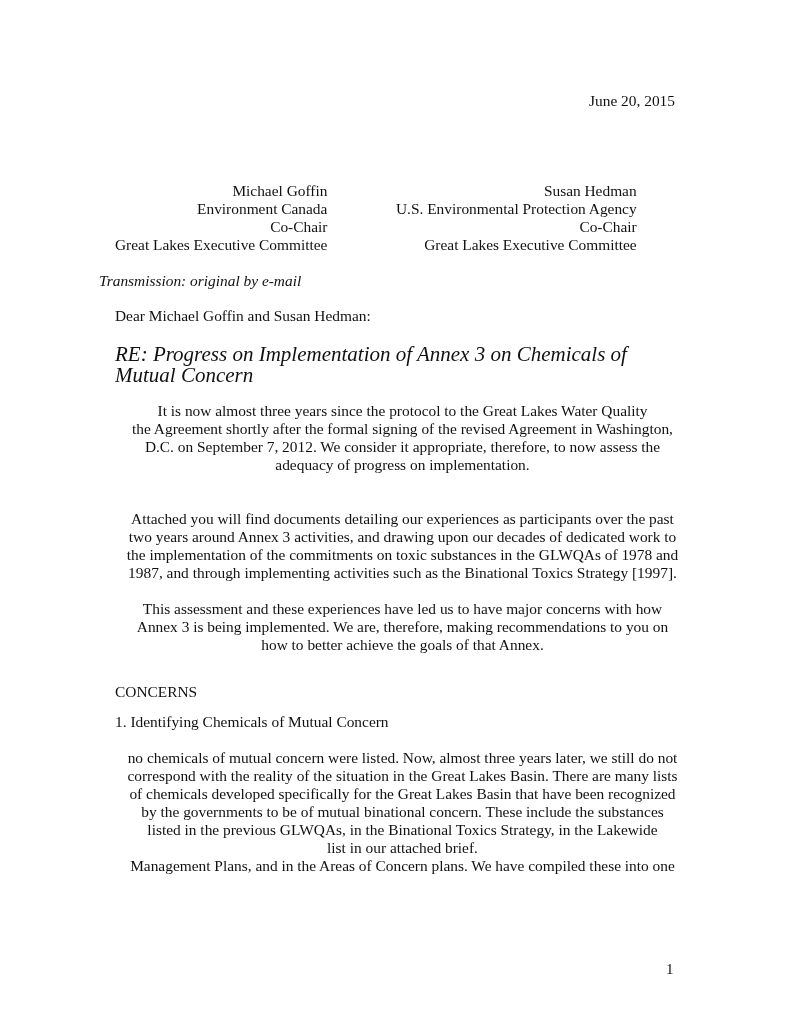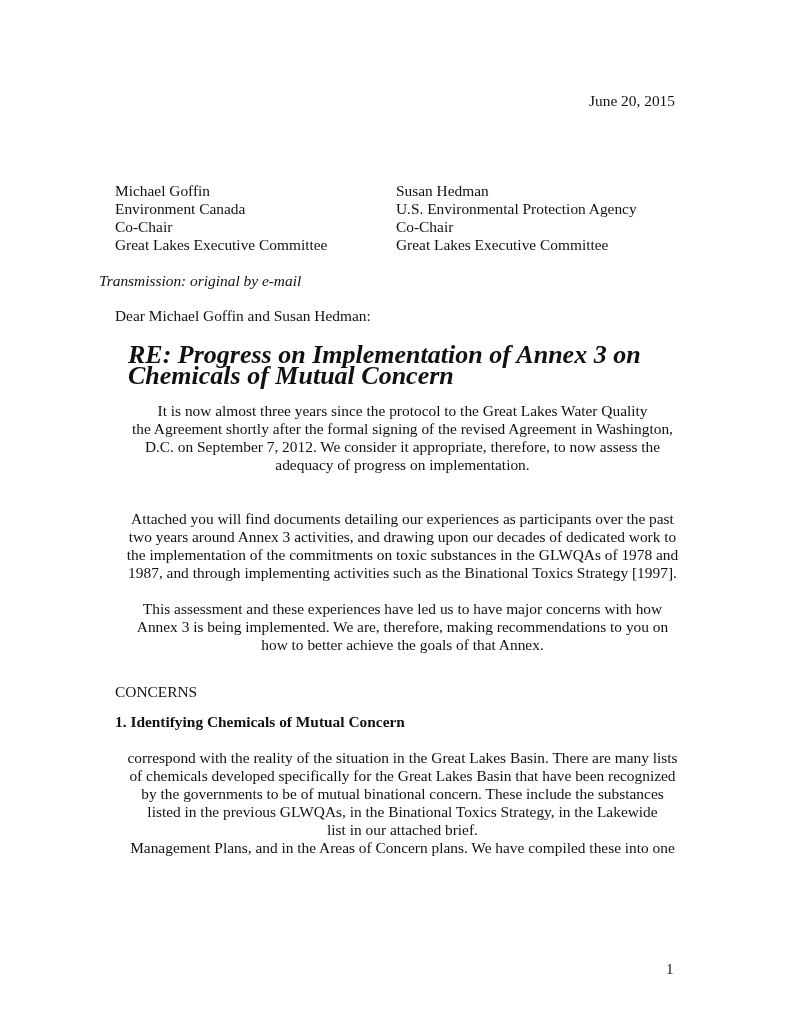--- a/index.html
+++ b/index.html
@@ -21,61 +21,61 @@
     .date {
       right: 116px;
       top: 92px;
       text-align: right;
       white-space: nowrap;
     }
     .addr {
       top: 182px;
       white-space: nowrap;
     }
-    .addr div { height: 18px; }
+    .addr div { height: 18px; text-align: right; }
     .addr-left { left: 115px; }
     .addr-right { left: 396px; }
     .transmission {
       left: 99px;
       top: 272px;
       font-style: italic;
       white-space: nowrap;
     }
     .salutation {
       left: 115px;
       top: 307px;
       white-space: nowrap;
     }
     .re-title {
-      left: 128px;
+      left: 115px;
       top: 344px;
       width: 560px;
-      font-weight: bold;
+      font-weight: normal;
       font-style: italic;
-      font-size: 26px;
+      font-size: 21px;
       line-height: 21px;
     }
     .para {
       left: 115px;
       width: 575px;
     }
     .para .ln { display: block; white-space: nowrap; height: 18px; text-align: center; }
     .p1 { top: 402px; }
     .p2 { top: 510px; }
     .p3 { top: 600px; }
     .heading-concerns {
       left: 115px;
       top: 683px;
       font-weight: normal;
       white-space: nowrap;
     }
     .heading-sub {
       left: 115px;
       top: 713px;
-      font-weight: bold;
+      font-weight: normal;
       white-space: nowrap;
     }
     .p4 { top: 749px; }
     .page-num {
       left: 666px;
       top: 960px;
       font-family: "Liberation Serif", serif;
       font-size: 15px;
     }
   </style>
@@ -124,20 +124,21 @@
     <span class="ln">This assessment and these experiences have led us to have major concerns with how</span>
     <span class="ln">Annex 3 is being implemented. We are, therefore, making recommendations to you on</span>
     <span class="ln">how to better achieve the goals of that Annex.</span>
   </div>
 
   <div class="abs heading-concerns">CONCERNS</div>
 
   <div class="abs heading-sub">1. Identifying Chemicals of Mutual Concern</div>
 
   <div class="abs para p4">
+    <span class="ln">no chemicals of mutual concern were listed. Now, almost three years later, we still do not</span>
     <span class="ln">correspond with the reality of the situation in the Great Lakes Basin. There are many lists</span>
     <span class="ln">of chemicals developed specifically for the Great Lakes Basin that have been recognized</span>
     <span class="ln">by the governments to be of mutual binational concern. These include the substances</span>
     <span class="ln">listed in the previous GLWQAs, in the Binational Toxics Strategy, in the Lakewide</span>
     <span class="ln">list in our attached brief.</span>
     <span class="ln">Management Plans, and in the Areas of Concern plans. We have compiled these into one</span>
   </div>
 
   <div class="abs page-num">1</div>
 

